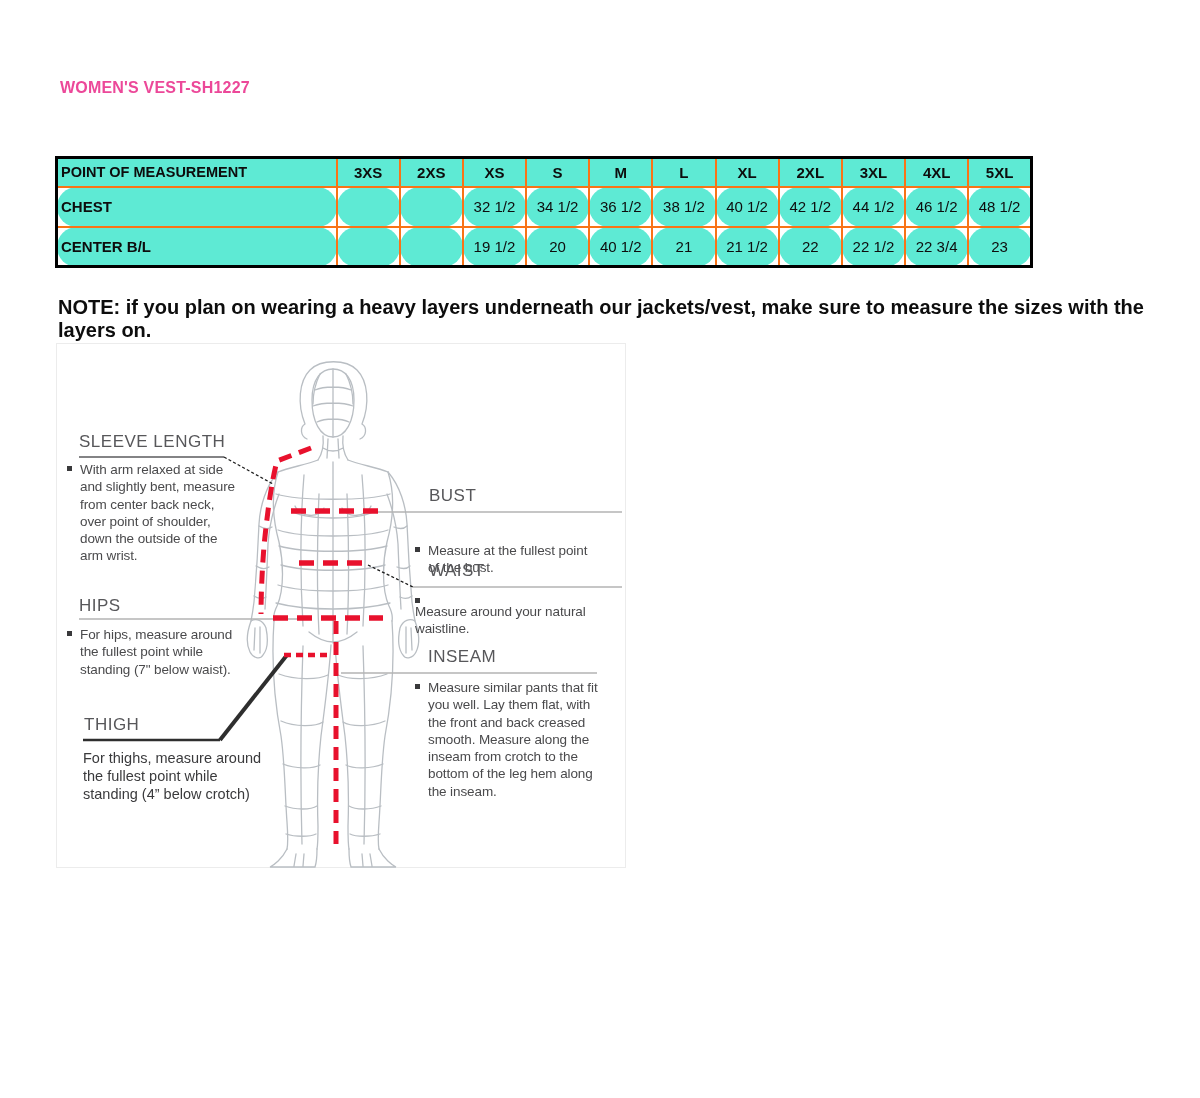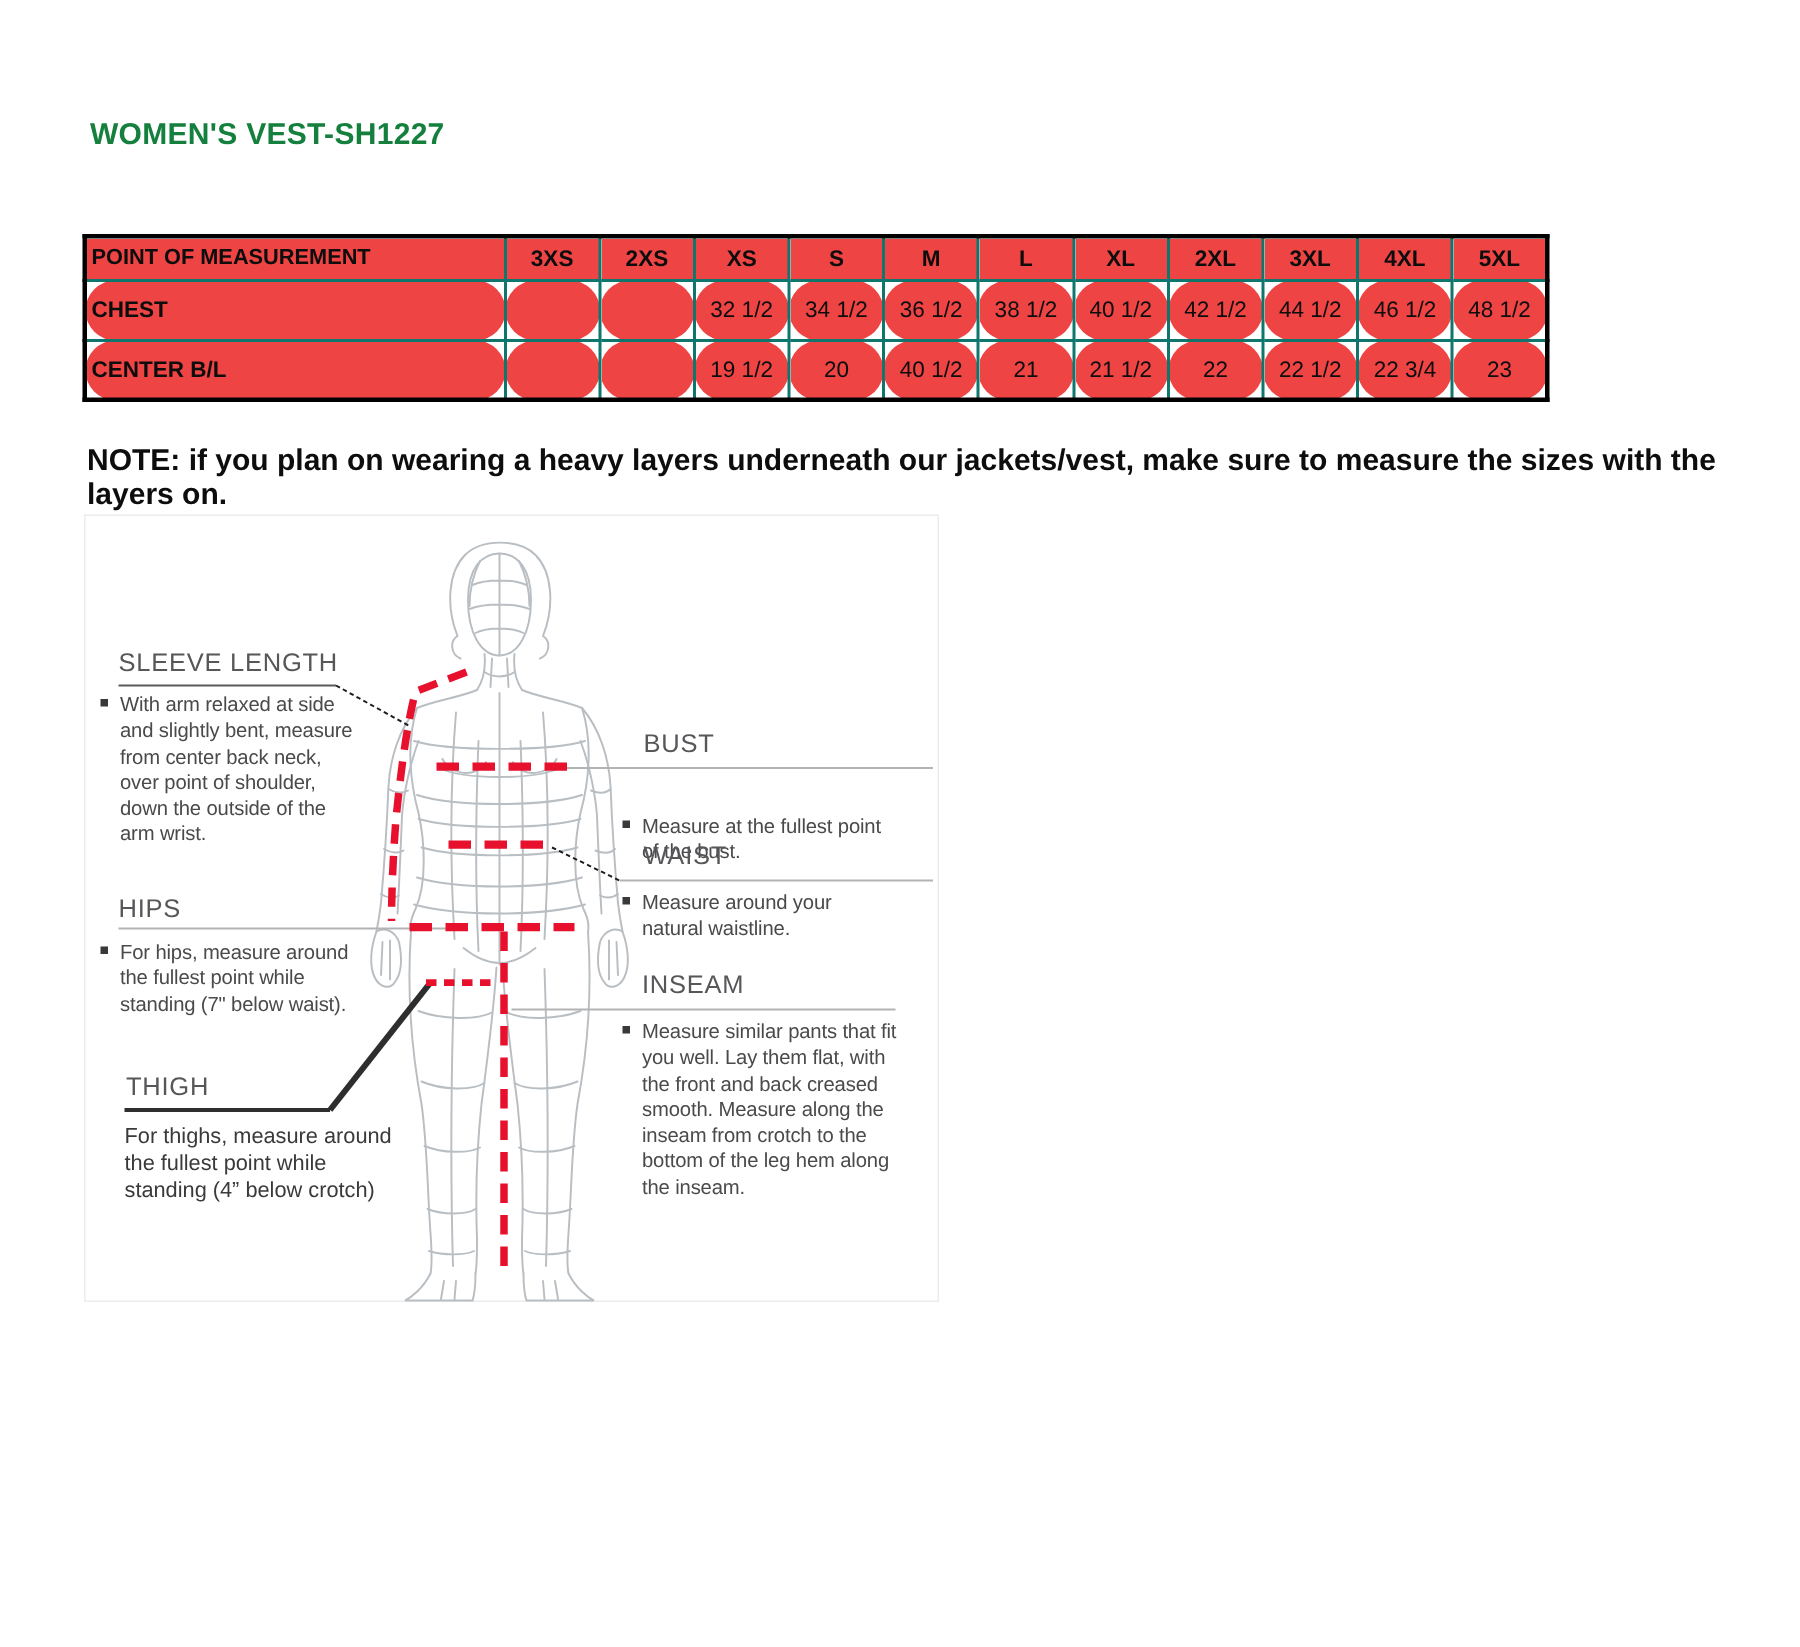--- a/index.html
+++ b/index.html
@@ -4,31 +4,31 @@
 <style>
   * { margin:0; padding:0; box-sizing:border-box; }
   html,body { background:#ffffff; }
   .page {
     position:relative; width:1200px; height:1098px; background:#ffffff;
     font-family:"Liberation Sans", sans-serif; color:#111;
     overflow:hidden;
   }
   .doc-title {
     position:absolute; left:60px; top:79px;
-    font-size:20px; font-weight:bold; color:#15803d; letter-spacing:0.2px;
+    font-size:16px; font-weight:bold; color:#ec4899; letter-spacing:0.2px;
   }
   
   .size-table {
     position:absolute; left:55px; top:156px; width:978px;
     border-collapse:collapse; table-layout:fixed;
     border:3px solid #000;
   }
   .size-table td, .size-table th {
-    border:2px solid #0f766e; font-size:15px; text-align:center;
-    vertical-align:middle; background:#ef4444; color:#0d0d0d;
+    border:2px solid #f97316; font-size:15px; text-align:center;
+    vertical-align:middle; background:#5eead4; color:#0d0d0d;
     overflow:hidden; white-space:nowrap;
   }
   .size-table tr.hdr td, .size-table tr.hdr th { height:29px; font-weight:bold; }
   .size-table tr.data td { height:40px; font-weight:normal;border-radius:20px; }
   .size-table .pom {
     text-align:left; padding-left:3px; font-weight:bold; font-size:14.5px;
   }
   .size-table tr.data td.rowlabel {
     text-align:left; padding-left:3px; font-weight:bold; font-size:15px;
   }
@@ -219,21 +219,21 @@
       <span class="txt">For thighs, measure around the fullest point while standing (4” below crotch)</span>
     </div>
 
     <div class="dg-title" style="left:372px; top:142px;">BUST</div>
     <div class="dg-desc" style="left:358px; top:172px; width:182px;margin-top:26px;">
       <span class="bullet"></span>
       <span class="txt">Measure at the fullest point of the bust.</span>
     </div>
 
     <div class="dg-title" style="left:372px; top:217px;">WAIST</div>
-    <div class="dg-desc" style="left:358px; top:249px; width:182px;">
+    <div class="dg-desc" style="left:358px; top:249px; width:182px;flex-direction:column;">
       <span class="bullet"></span>
       <span class="txt">Measure around your natural waistline.</span>
     </div>
 
     <div class="dg-title" style="left:371px; top:303px;">INSEAM</div>
     <div class="dg-desc" style="left:358px; top:335px; width:188px;">
       <span class="bullet"></span>
       <span class="txt">Measure similar pants that fit you well. Lay them flat, with the front and back creased smooth. Measure along the inseam from crotch to the bottom of the leg hem along the inseam.</span>
     </div>
   </div>

